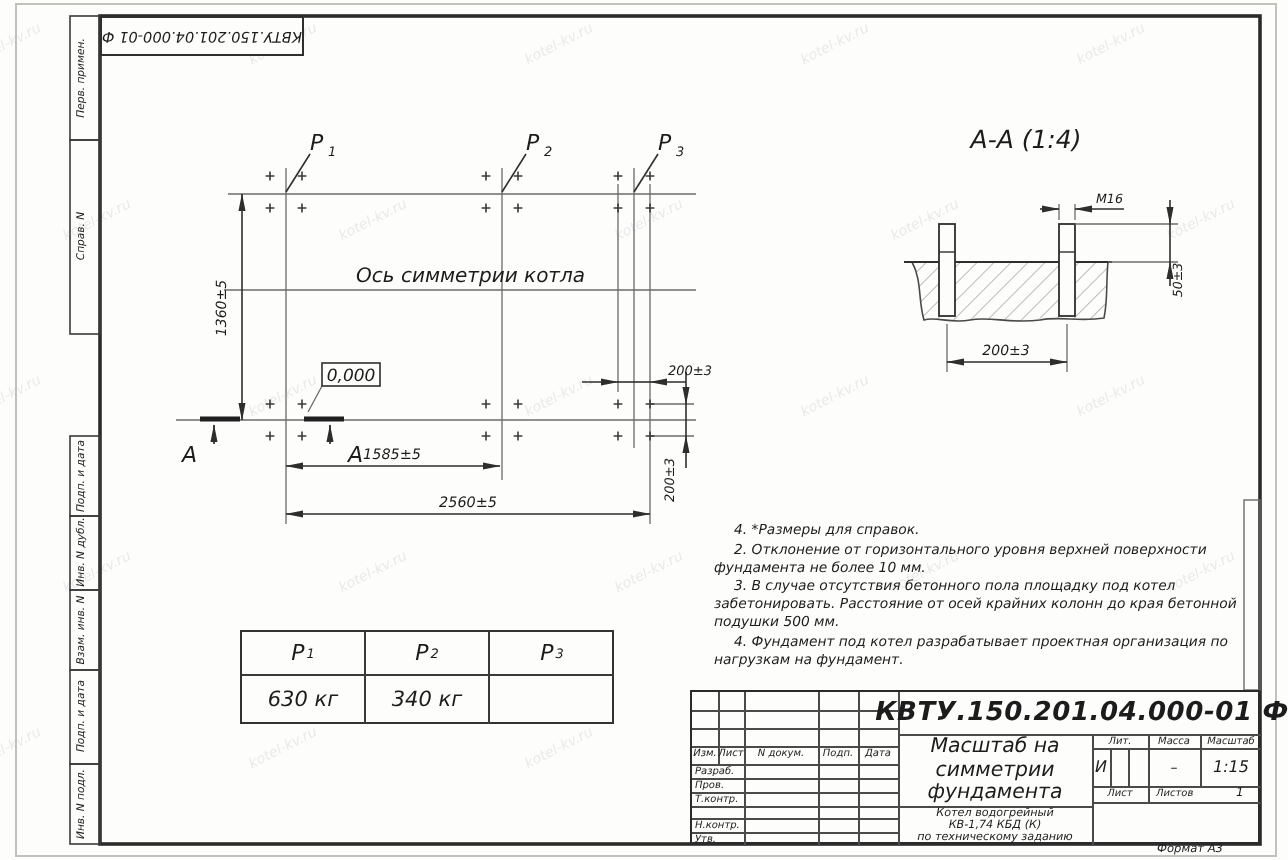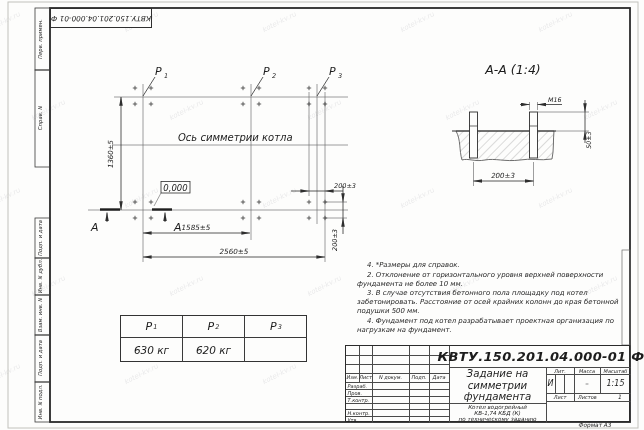--- a/index.html
+++ b/index.html
@@ -235,21 +235,21 @@
       </div>
     <div class="c hdr">
         <span>P</span>
         <sub>2</sub>
       </div>
     <div class="c hdr">
         <span>P</span>
         <sub>3</sub>
       </div>
     <div class="c">630 кг</div>
-    <div class="c">620 кг</div>
+    <div class="c">340 кг</div>
   </div>
 
   <div class="abs tb">
 
     <div class="ln v" style="left:13px;top:0;height:36px;"></div>
     <div class="ln v" style="left:26px;top:0;height:77px;"></div>
     <div class="ln v" style="left:63px;top:0;height:77px;"></div>
     <div class="ln v" style="left:83px;top:0;height:77px;"></div>
     <div class="ln v" style="left:103px;top:0;height:77px;"></div>
     <div class="ln h" style="left:0;top:9px;width:103px;"></div>
@@ -282,21 +282,21 @@
     <span class="lbl" style="left:1.5px;top:37px;">Разраб.</span>
     <span class="lbl" style="left:1.5px;top:44px;">Пров.</span>
     <span class="lbl" style="left:1.5px;top:51px;">Т.контр.</span>
     <span class="lbl" style="left:1.5px;top:58px;"></span>
     <span class="lbl" style="left:1.5px;top:64px;">Н.контр.</span>
     <span class="lbl" style="left:1.5px;top:71px;">Утв.</span>
 
     <div class="abs docnum">КВТУ.150.201.04.000-01 Ф</div>
 
     <div class="abs ttl">
-      <div>Задание на</div>
+      <div>Масштаб на</div>
       <div>симметрии</div>
       <div>фундамента</div>
     </div>
 
     <div class="abs prod">
       <div>Котел водогрейный</div>
       <div>КВ-1,74 КБД (К)</div>
       <div>по техническому заданию</div>
     </div>
 

